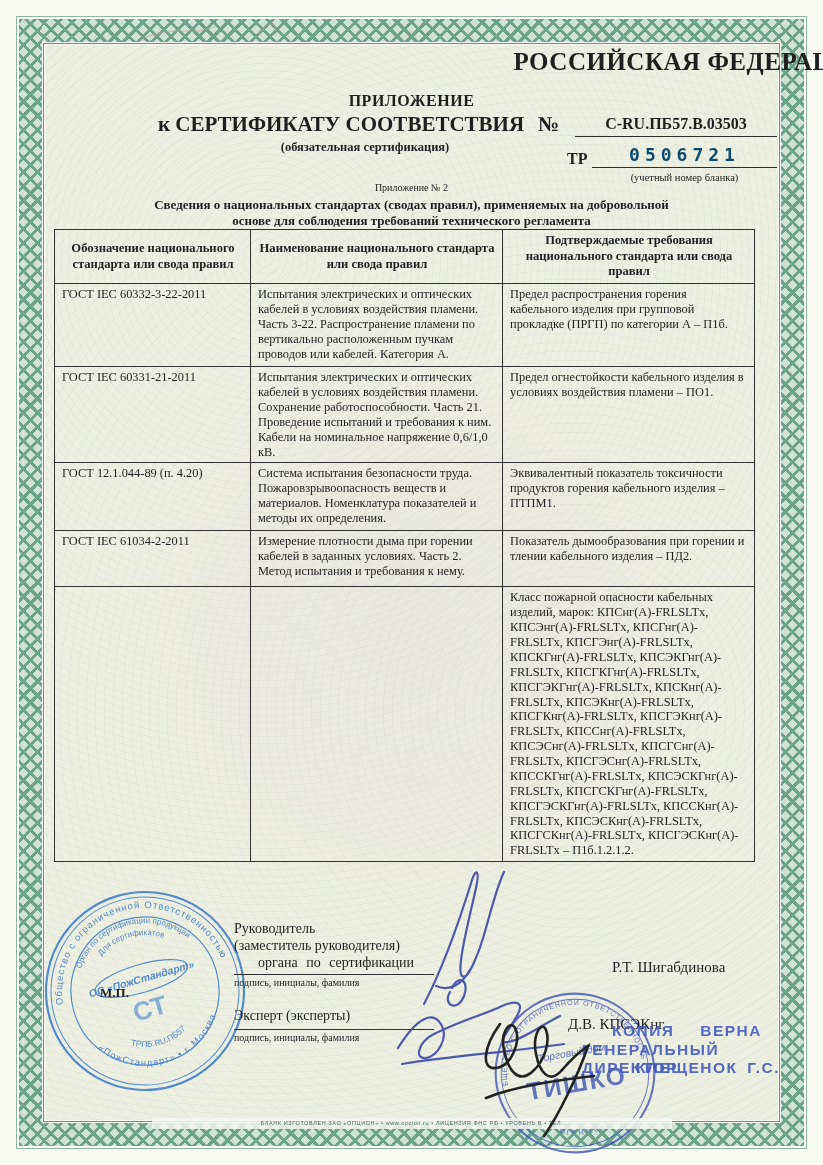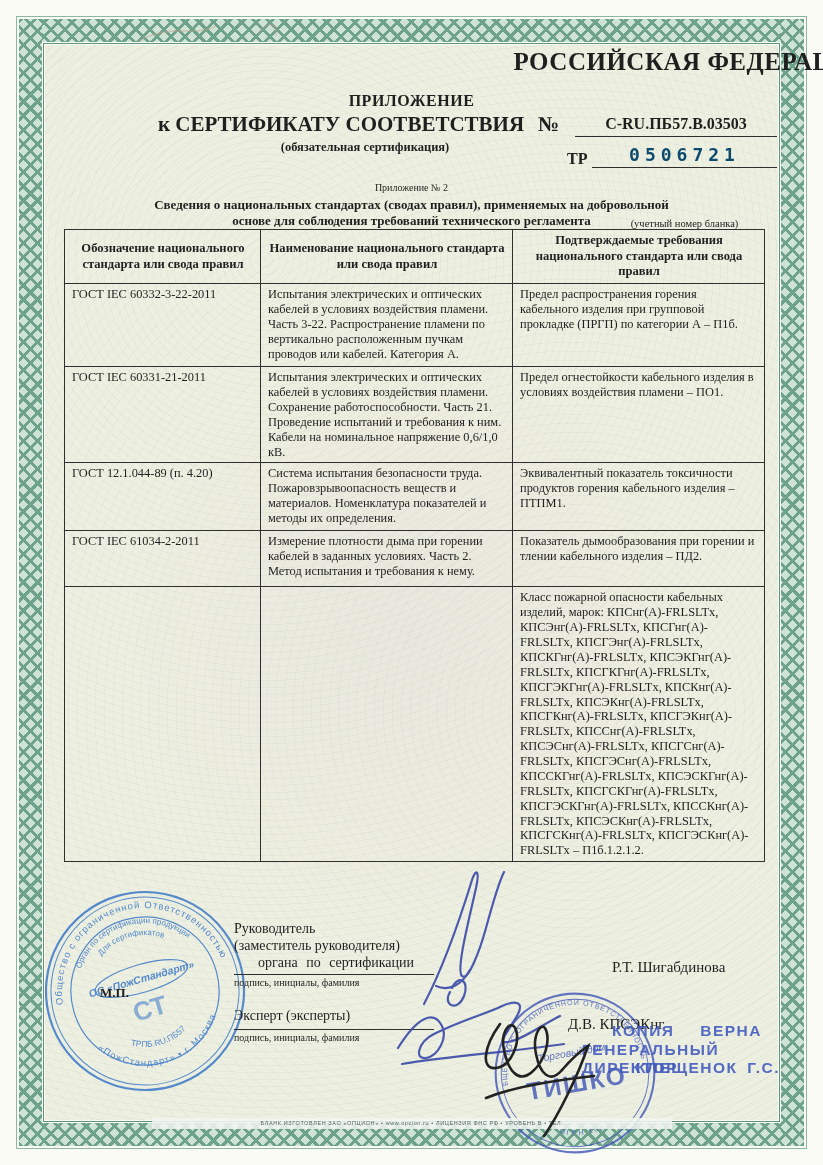--- a/index.html
+++ b/index.html
@@ -33,27 +33,27 @@
   .t-cert{position:absolute;top:112px;left:158px;font-size:21px;font-weight:bold;}
   .t-numsign{margin-left:14px;}
   .f-certnum{position:absolute;top:115px;left:575px;width:202px;text-align:center;
      font-size:16px;font-weight:bold;border-bottom:1.5px solid #2e2e2e;padding-bottom:3px;}
   .t-mand{position:absolute;top:140px;left:150px;width:430px;text-align:center;
      font-size:12.5px;font-weight:bold;}
   .t-tr{position:absolute;top:150px;left:567px;font-size:16px;font-weight:bold;}
   .f-blank{position:absolute;top:144px;left:592px;width:185px;text-align:center;
      font-family:"DejaVu Sans Mono", monospace;font-size:18px;font-weight:bold;
      letter-spacing:5px;color:#0c4a6e;border-bottom:1.5px solid #2e2e2e;padding-bottom:2px;}
-  .t-blankcap{position:absolute;top:172px;left:592px;width:185px;text-align:center;font-size:10.5px;margin-top:46px;}
+  .t-blankcap{position:absolute;top:172px;left:592px;width:185px;text-align:center;font-size:10.5px;}
   .t-annex{position:absolute;top:182px;left:0;width:823px;text-align:center;
      font-size:10px;font-weight:normal;}
   .t-annexd1{position:absolute;top:197px;left:0;width:823px;text-align:center;font-size:13px;font-weight:bold;}
   .t-annexd2{position:absolute;top:213px;left:0;width:823px;text-align:center;font-size:13px;font-weight:bold;}
   
-  table.std{position:absolute;top:229px;left:64px;width:700px;border-collapse:collapse;
+  table.std{position:absolute;top:229px;left:54px;width:700px;border-collapse:collapse;
      table-layout:fixed;font-size:12.4px;line-height:1.2;padding-left:48px;}
   table.std th, table.std td{border:1.6px solid #2f2f2f;vertical-align:top;
      padding:3px 6px 3px 7px;text-align:left;}
   table.std th{font-weight:bold;text-align:center;vertical-align:middle;height:44px;font-size:12.6px;line-height:1.25;}
   col.c1{width:196px;} col.c2{width:252px;} col.c3{width:252px;}
   tr.r1 td{height:76px;} tr.r2 td{height:86px;} tr.r3 td{height:61px;}
   tr.r4 td{height:49px;} tr.r5 td{height:247px;}
   
   .t-mp{position:absolute;top:985px;left:100px;font-size:13px;font-weight:bold;z-index:4;}
   .sig-title{position:absolute;top:921px;left:234px;width:215px;font-size:14px;line-height:1.2;z-index:3;}

